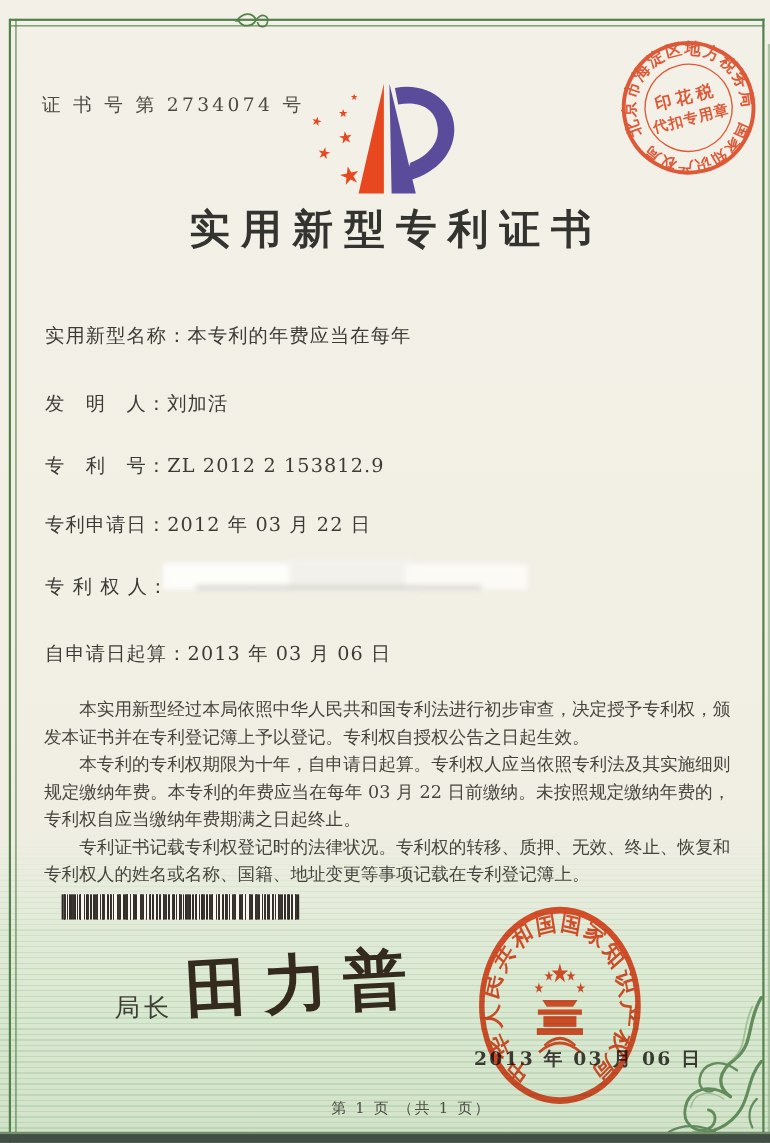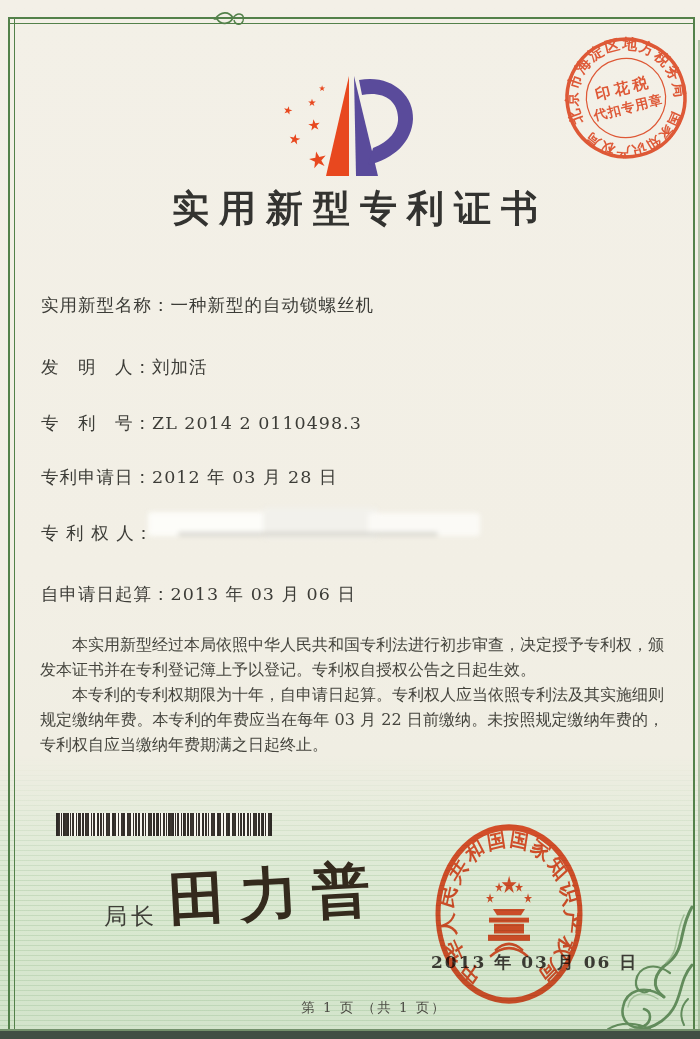--- a/index.html
+++ b/index.html
@@ -86,20 +86,21 @@
   <div class="frame-top"></div>
   <div class="frame-left"></div>
   <div class="frame-right"></div>
   <div class="edge-right"></div>
 
   <svg class="orn-top" viewBox="0 0 36 22">
     <path d="M3,11 C9,3 17,3 21,10 C17,17 9,17 5,11 Z" fill="none" stroke="#53814a" stroke-width="1.6"></path>
     <path d="M21,10 C26,3 33,6 31,13 C29,18 23,17 22,12" fill="none" stroke="#53814a" stroke-width="1.4"></path>
   </svg>
 
+  <div class="cert-no">证 书 号 第 2734074 号</div>
 
   <svg class="logo" viewBox="0 0 170 110">
     <polygon points="83,4 60,104 83,104" fill="#e8481f"></polygon>
     <polygon points="88,4 90,104 112,104" fill="#5a4b9b"></polygon>
     <path d="M 93,8 C 124,2 148,22 147,47 C 146,70 128,87 102,93 L 107,76 C 123,70 133,58 132,45 C 131,28 117,19 96,23 Z" fill="#5a4b9b"></path>
     <g fill="#e8481f" font-family="DejaVu Sans,sans-serif" text-anchor="middle">
       <text x="52" y="95" font-size="22" transform="rotate(-12 52 88)">★</text>
       <text x="29" y="72" font-size="14" transform="rotate(10 29 66)">★</text>
       <text x="48" y="58" font-size="15" transform="rotate(-8 48 52)">★</text>
       <text x="22" y="42" font-size="11" transform="rotate(14 22 38)">★</text>
@@ -121,38 +122,39 @@
     <text font-size="13.5" letter-spacing="1">
       <textPath href="#stampBotArc" startOffset="50%" text-anchor="middle">国家知识产权局</textPath>
     </text>
     <text x="65" y="60" font-size="15" letter-spacing="4" text-anchor="middle">印花税</text>
     <text x="65" y="79" font-size="13" letter-spacing="1" text-anchor="middle">代扣专用章</text>
   </svg>
 
   <div class="title">实用新型专利证书</div>
 
   <div class="fields">
-    <div class="row r0"><span>实用新型名称：</span><span>一种新型的自动锁螺丝机</span></div>
+    <div class="row r0"><span>实用新型名称：</span><span>本专利的年费应当在每年</span></div>
     <div class="row r1"><span>发　明　人：</span><span>刘加活</span></div>
-    <div class="row r2"><span>专　利　号：</span><span>ZL 2014 2 0110498.3</span></div>
-    <div class="row r3"><span>专利申请日：</span><span>2012 年 03 月 28 日</span></div>
+    <div class="row r2"><span>专　利　号：</span><span>ZL 2012 2 153812.9</span></div>
+    <div class="row r3"><span>专利申请日：</span><span>2012 年 03 月 22 日</span></div>
     <div class="row r4"><span>专 利 权 人：</span><span></span></div>
     <div class="row r5"><span>自申请日起算：</span><span>2013 年 03 月 06 日</span></div>
   </div>
 
   <div class="redact">
     <i class="b1"></i>
     <i class="b2"></i>
     <i class="b3"></i>
     <i class="s1"></i>
   </div>
 
   <div class="body-text">
     <p>本实用新型经过本局依照中华人民共和国专利法进行初步审查，决定授予专利权，颁发本证书并在专利登记簿上予以登记。专利权自授权公告之日起生效。</p>
     <p>本专利的专利权期限为十年，自申请日起算。专利权人应当依照专利法及其实施细则规定缴纳年费。本专利的年费应当在每年 03 月 22 日前缴纳。未按照规定缴纳年费的，专利权自应当缴纳年费期满之日起终止。</p>
+    <p>专利证书记载专利权登记时的法律状况。专利权的转移、质押、无效、终止、恢复和专利权人的姓名或名称、国籍、地址变更等事项记载在专利登记簿上。</p>
   </div>
 
   <div class="barcode"></div>
 
   <div class="director">局长</div>
   <div class="signature">田力普</div>
 
   <div class="seal-date">2013 年 03 月 06 日</div>
 
   <svg class="seal" viewBox="0 0 170 200">

